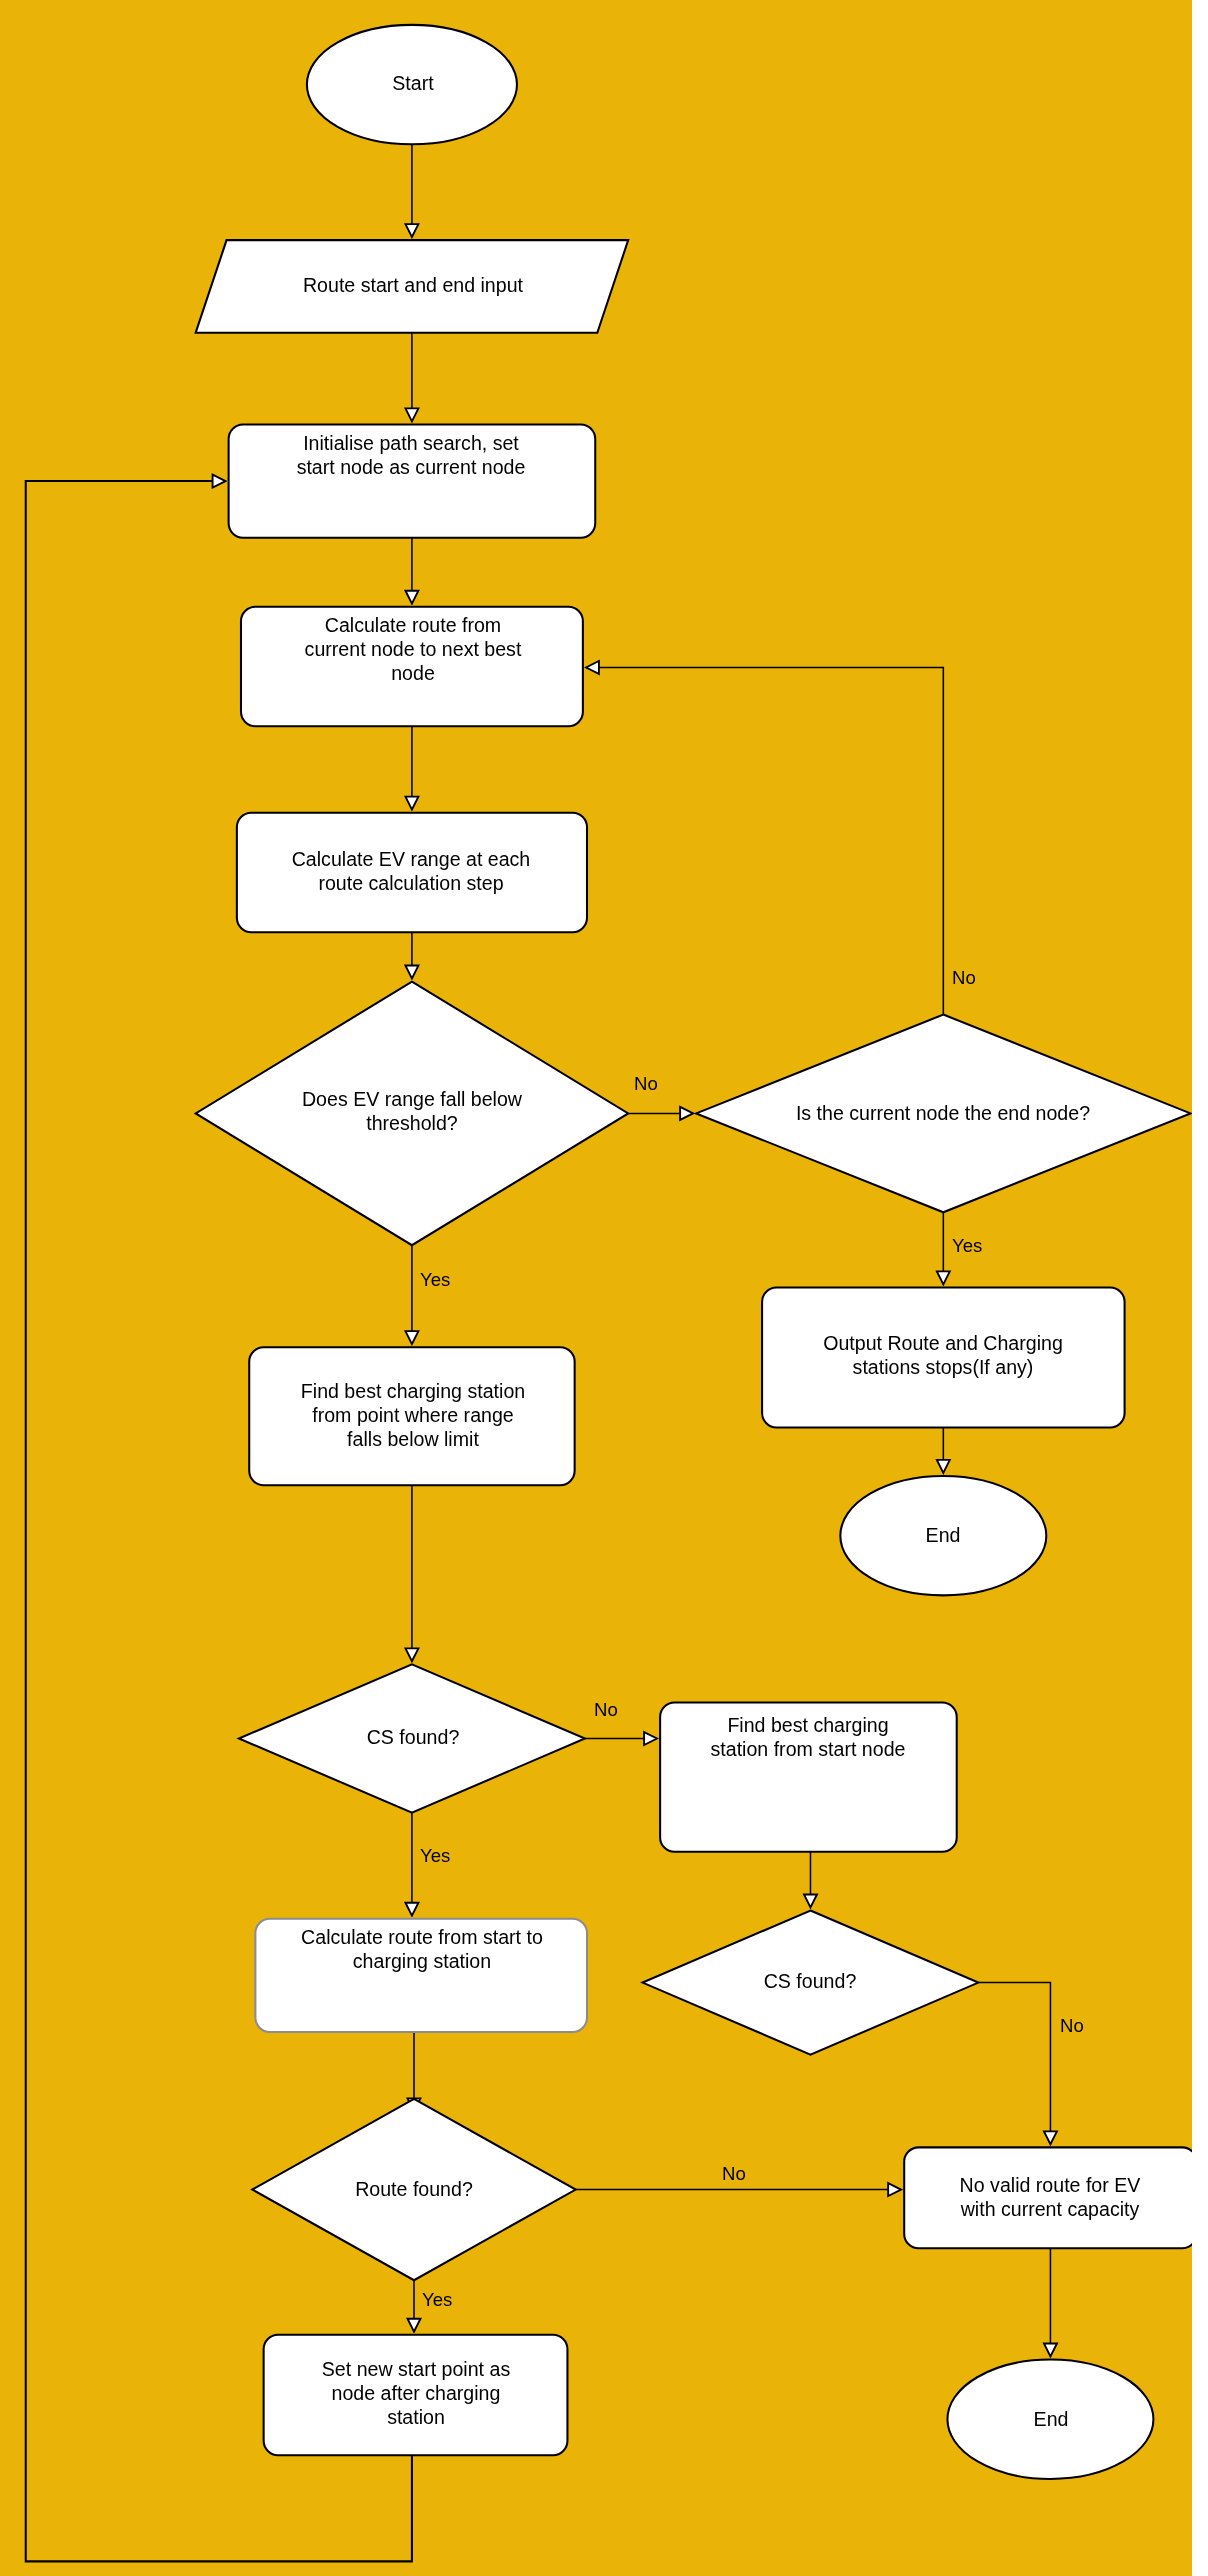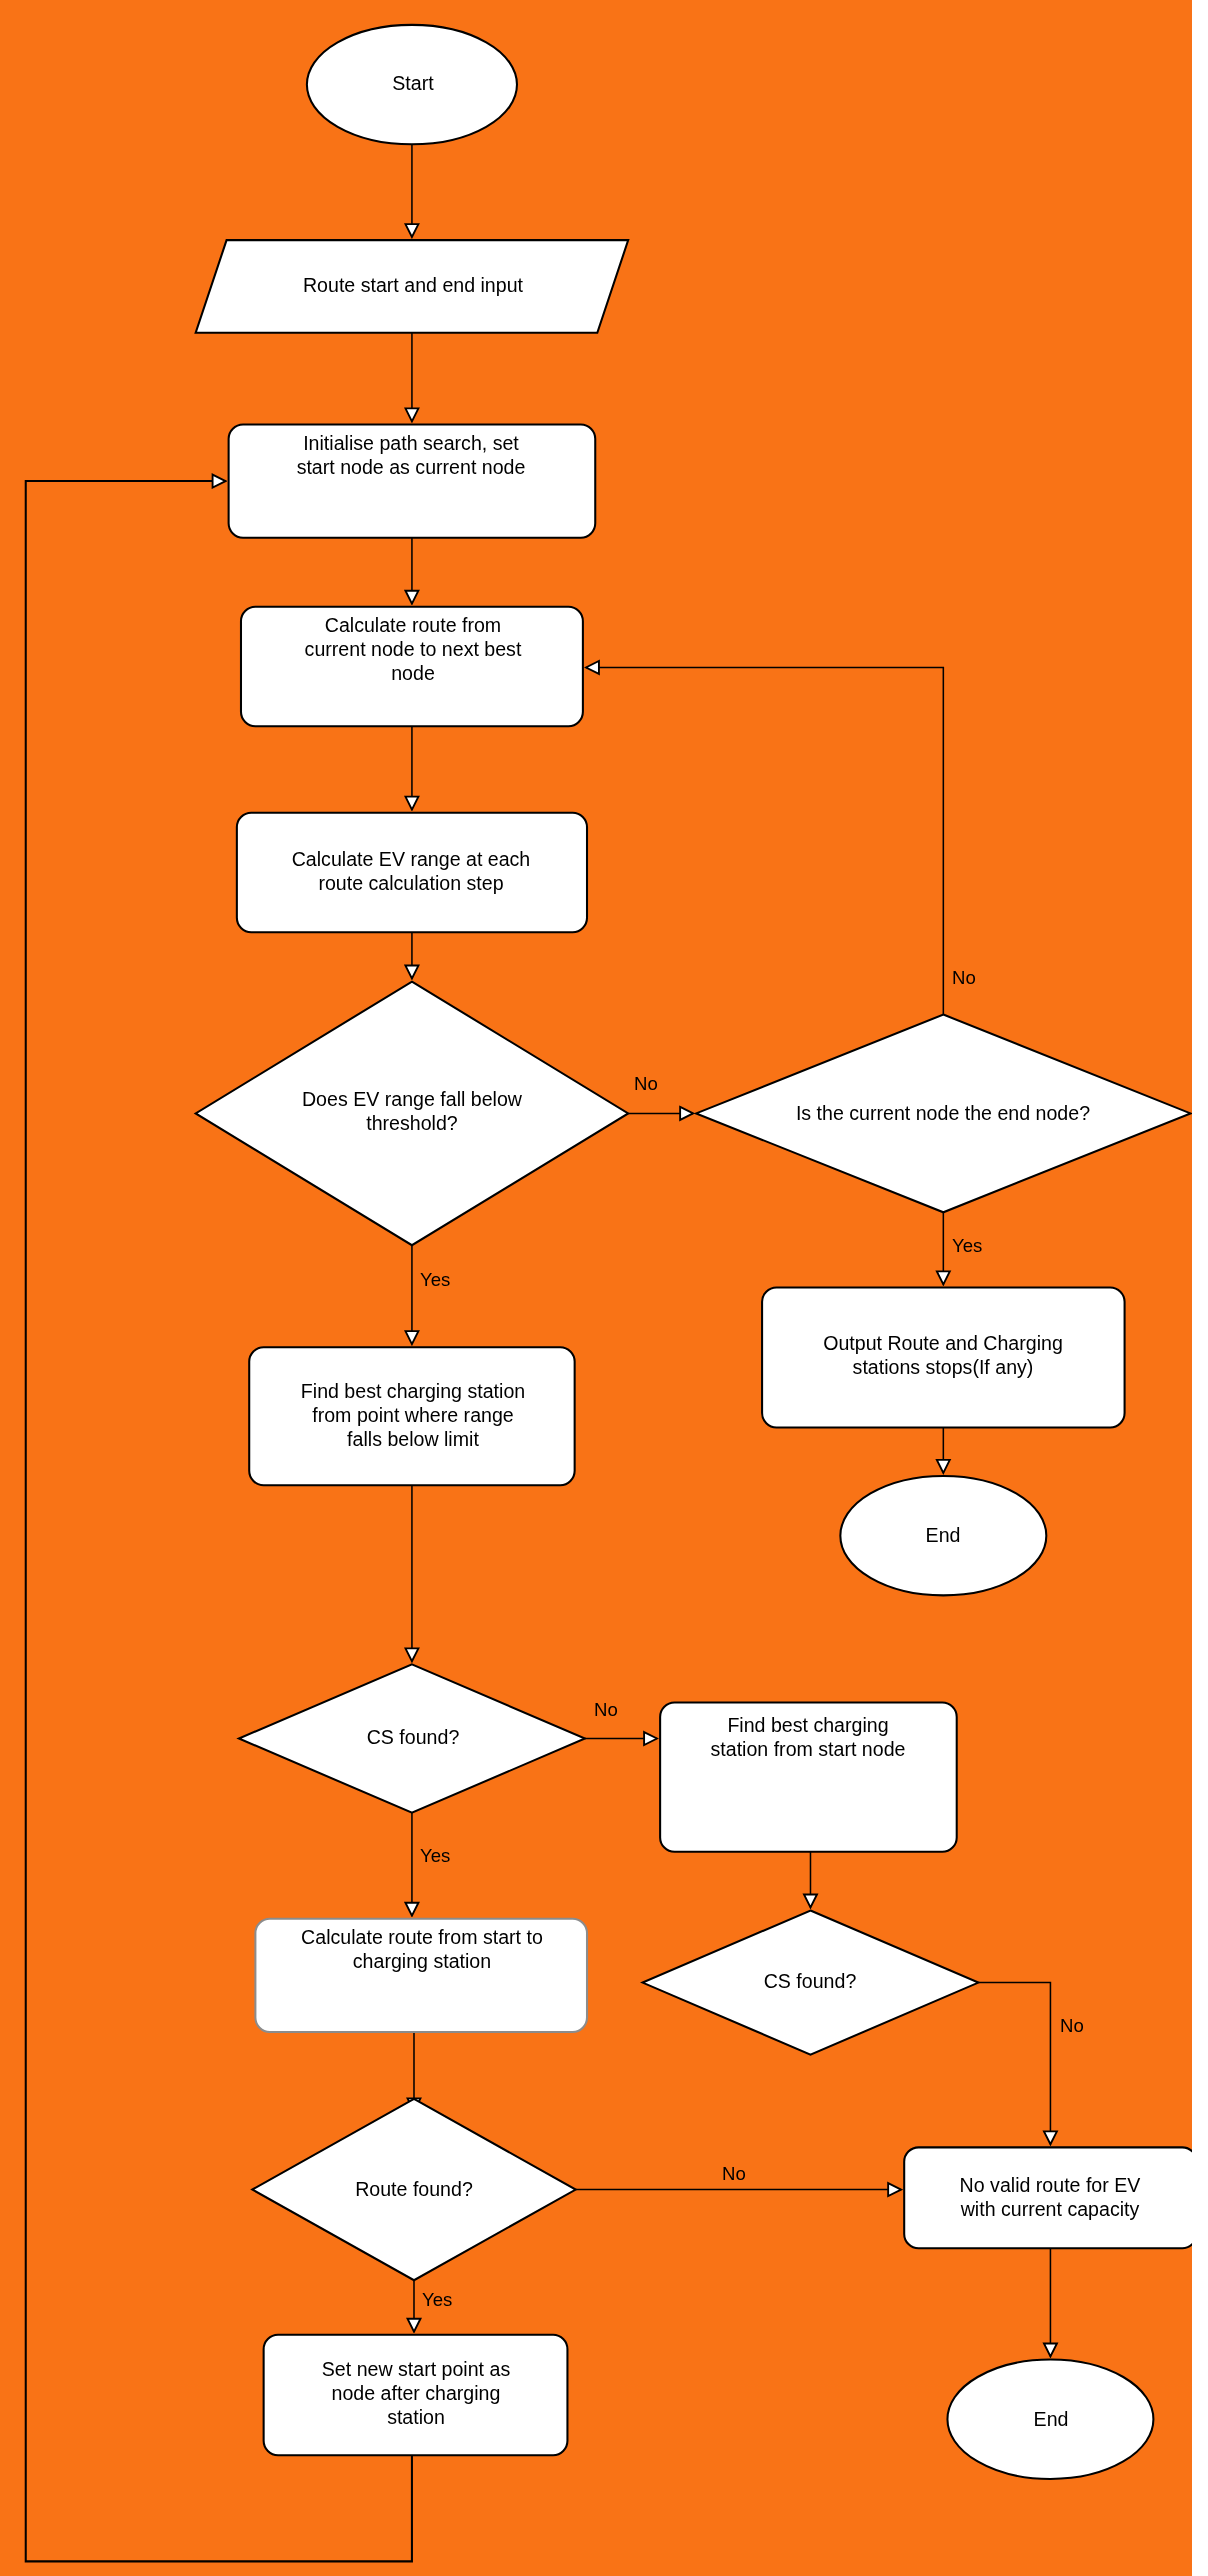--- a/index.html
+++ b/index.html
@@ -5,21 +5,21 @@
   html, body {
     margin: 0;
     padding: 0;
     background: #ffffff;
     font-family: "Liberation Sans", sans-serif;
   }
   #page {
     position: relative;
     width: 1192px;
     height: 2577px;
-    background: #f97316;
+    background: #eab308;
     overflow: hidden;
   }
   #canvas {
     position: absolute;
     top: 0; left: 0;
     width: 604px;
     height: 1289px;
     transform: scale(2);
     transform-origin: 0 0;
   }

